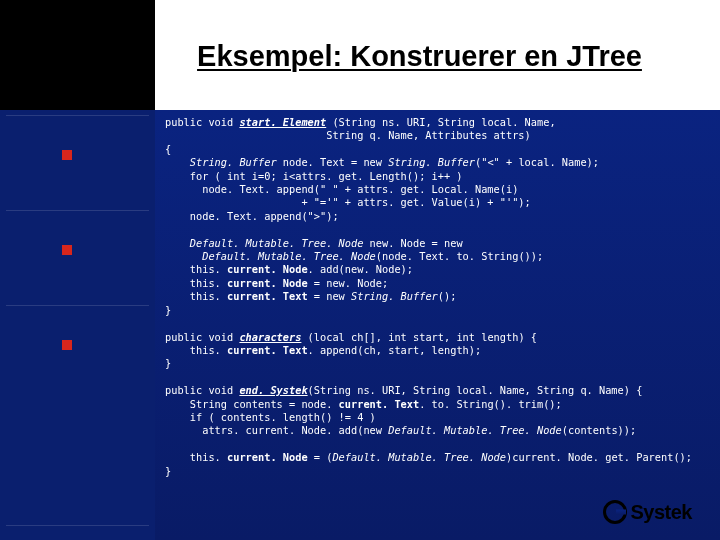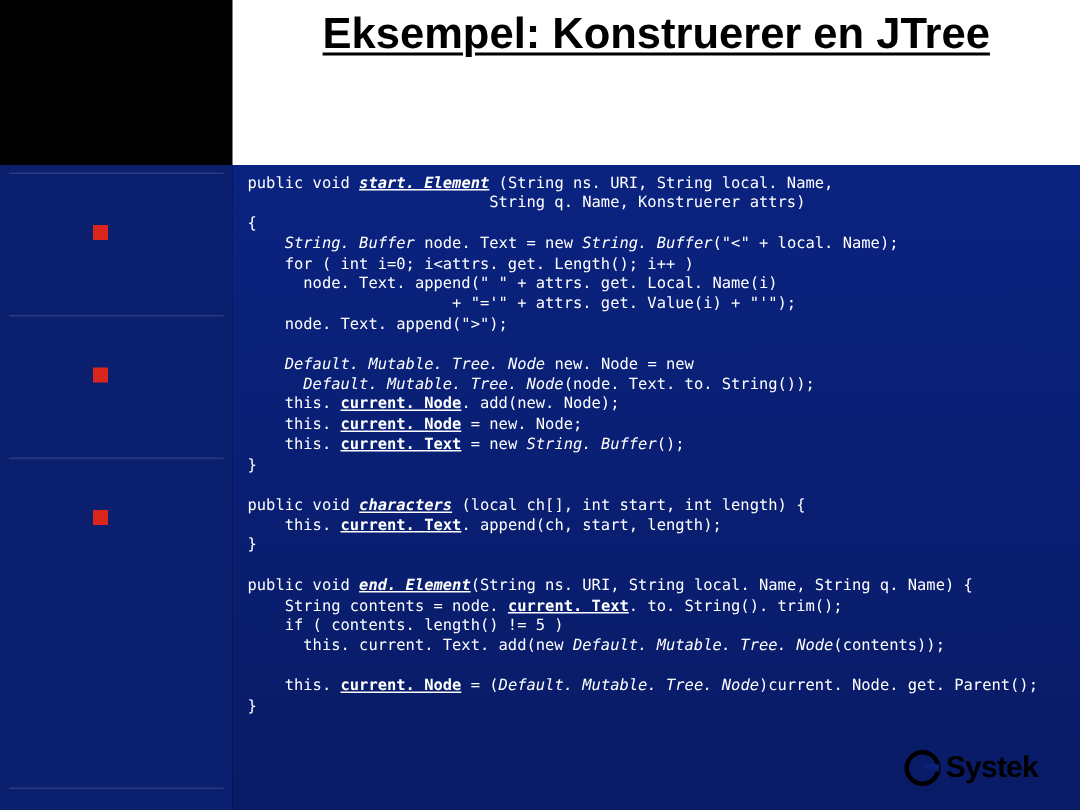--- a/index.html
+++ b/index.html
@@ -29,24 +29,24 @@
     left: 62px;
   }
   .slide-top {
     position: absolute;
     left: 155px; top: 0;
     width: 565px; height: 110px;
     background: #fff;
   }
   .title-wrap {
     position: absolute;
-    left: 155px; top: 6px;
+    left: 137px; top: 6px;
     width: 565px; height: 100px;
     display: flex;
-    align-items: flex-start;
+    align-items: center;
     justify-content: center;
   }
   .title-txt {
     color: #000;
     font-weight: 900;
     font-size: 29px;
     line-height: 34px;
     text-align: center;
     text-decoration: underline;
     text-decoration-thickness: 2px;
@@ -59,21 +59,21 @@
     background: linear-gradient(180deg, #0a2380 0%, #091b66 100%);
     color: #fff;
     padding: 6px 8px 6px 10px;
     font-family: "Lucida Console", Monaco, monospace;
     font-size: 10.3px;
     line-height: 13.4px;
     white-space: pre;
   }
   .typ { font-style: italic; }
   .em  { font-weight: 700; text-decoration: underline; font-style: italic; text-align: center; }
-  .fld { font-weight: 700; text-decoration: underline; }
+  .fld { font-weight: 700; }
   .logo {
     position: absolute;
     right: 28px; bottom: 16px;
     display: flex;
     align-items: center;
     gap: 4px;
   }
   .logo-circle {
     width: 24px; height: 24px;
     border: 3px solid #000;
@@ -108,43 +108,43 @@
   <div class="bullet" style="top:245px"></div>
   <div class="bullet" style="top:340px"></div>
 </div>
 
 <div class="slide-top"></div>
 <div class="title-wrap">
   <div class="title-txt">Eksempel: Konstruerer en JTree</div>
 </div>
 
 <div class="code-area"><span><span>public void </span><span class="em">start. Element</span><span> (String ns. URI, String local. Name,</span></span>
-<span>                          String q. Name, Konstruerer attrs)</span>
+<span>                          String q. Name, Attributes attrs)</span>
 <span>{</span>
 <span><span>    </span><span class="typ">String. Buffer</span><span> node. Text = new </span><span class="typ">String. Buffer</span><span>("&lt;" + local. Name);</span></span>
 <span>    for ( int i=0; i&lt;attrs. get. Length(); i++ )</span>
 <span>      node. Text. append(" " + attrs. get. Local. Name(i)</span>
 <span>                      + "='" + attrs. get. Value(i) + "'");</span>
 <span>    node. Text. append("&gt;");</span>
 <span></span>
 <span><span>    </span><span class="typ">Default. Mutable. Tree. Node</span><span> new. Node = new</span></span>
 <span><span>      </span><span class="typ">Default. Mutable. Tree. Node</span><span>(node. Text. to. String());</span></span>
 <span><span>    this. </span><span class="fld">current. Node</span><span>. add(new. Node);</span></span>
 <span><span>    this. </span><span class="fld">current. Node</span><span> = new. Node;</span></span>
 <span><span>    this. </span><span class="fld">current. Text</span><span> = new </span><span class="typ">String. Buffer</span><span>();</span></span>
 <span>}</span>
 <span></span>
 <span><span>public void </span><span class="em">characters</span><span> (local ch[], int start, int length) {</span></span>
 <span><span>    this. </span><span class="fld">current. Text</span><span>. append(ch, start, length);</span></span>
 <span>}</span>
 <span></span>
-<span><span>public void </span><span class="em">end. Element</span><span>(String ns. URI, String local. Name, String q. Name) {</span></span>
+<span><span>public void </span><span class="em">end. Systek</span><span>(String ns. URI, String local. Name, String q. Name) {</span></span>
 <span><span>    String contents = node. </span><span class="fld">current. Text</span><span>. to. String(). trim();</span></span>
-<span>    if ( contents. length() != 5 )</span>
-<span><span>      this. current. Text. add(new </span><span class="typ">Default. Mutable. Tree. Node</span><span>(contents));</span></span>
+<span>    if ( contents. length() != 4 )</span>
+<span><span>      attrs. current. Node. add(new </span><span class="typ">Default. Mutable. Tree. Node</span><span>(contents));</span></span>
 <span></span>
 <span><span>    this. </span><span class="fld">current. Node</span><span> = (</span><span class="typ">Default. Mutable. Tree. Node</span><span>)current. Node. get. Parent();</span></span>
 <span>}</span></div>
 
 <div class="logo">
   <div class="logo-circle"></div>
   <div class="logo-text">Systek</div>
 </div>
 
 </body></html>

